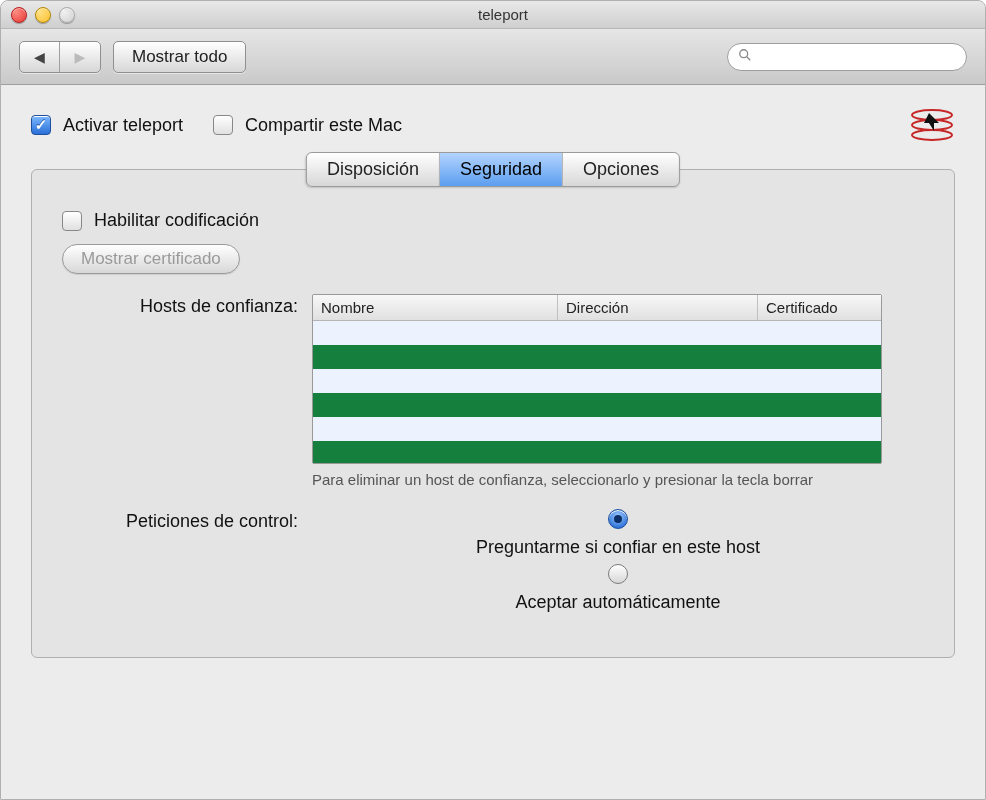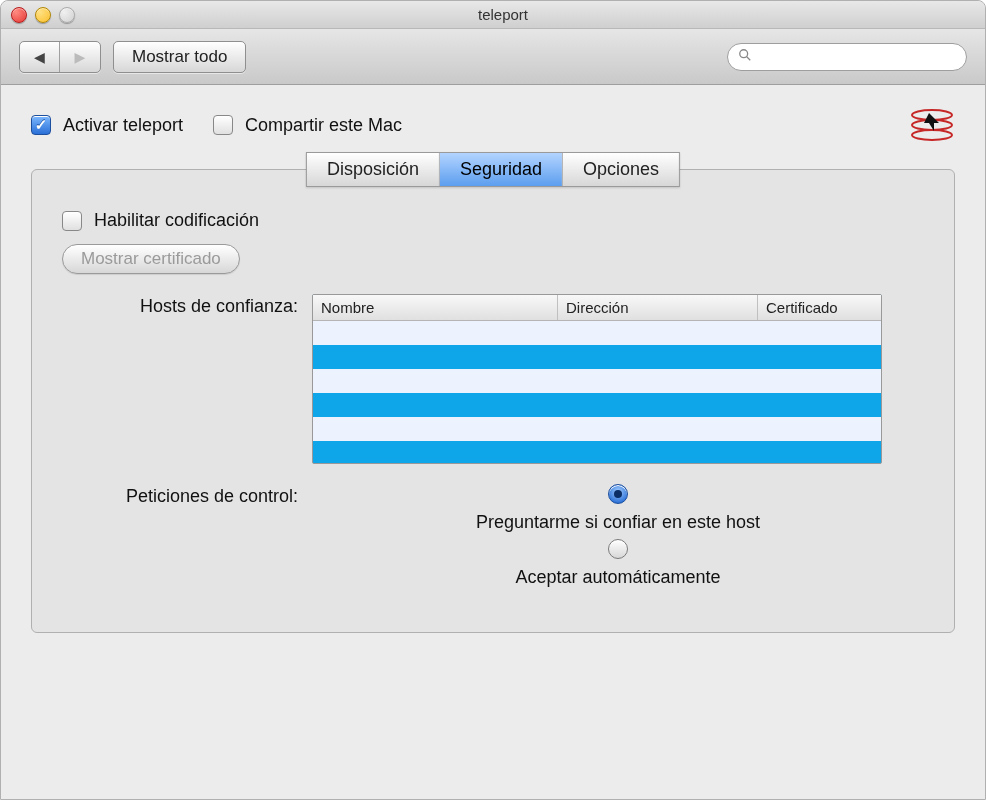--- a/index.html
+++ b/index.html
@@ -155,21 +155,21 @@
     padding: 40px 30px 30px 30px;
     margin-top: 18px;
   }
   .tabs {
     position: absolute;
     top: -18px;
     left: 50%;
     transform: translateX(-50%);
     display: flex;
     border: 1px solid #9a9a9a;
-    border-radius: 0;
+    border-radius: 6px;
     overflow: hidden;
     background: linear-gradient(to bottom, #ffffff 0%, #d7d7d7 100%);
     box-shadow: 0 1px 2px rgba(0,0,0,0.15);
   }
   .tab {
     padding: 6px 20px;
     font-size: 18px;
     color: #222;
     border-right: 1px solid #b0b0b0;
     cursor: default;
@@ -200,21 +200,21 @@
     background: linear-gradient(to bottom, #ffffff 0%, #d7d7d7 100%);
     padding: 4px 18px;
     font-size: 17px;
     margin-top: 10px;
     box-shadow: 0 1px 1px rgba(0,0,0,0.1);
     cursor: default;
   }
   .aqua-button.disabled { color: #9a9a9a; }
   .table-frame {
     border: 1px solid #999;
-    background: #0ea5e9;
+    background: #15803d;
     width: 570px;
     height: 170px;
     border-radius: 2px;
   }
   .table-header {
     display: flex;
     background: linear-gradient(to bottom, #f8f8f8 0%, #e0e0e0 100%);
     border-bottom: 1px solid #b5b5b5;
     font-size: 15px;
     color: #222;
@@ -369,20 +369,21 @@
             </div>
             <div class="table-body">
               <div class="row alt"></div>
               <div class="row"></div>
               <div class="row alt"></div>
               <div class="row"></div>
               <div class="row alt"></div>
               <div class="row"></div>
             </div>
           </div>
+          <div class="hint">Para eliminar un host de confianza, seleccionarlo y presionar la tecla borrar</div>
         </div>
       </div>
 
       <div class="form-row" style="margin-top:20px;">
         <div class="form-label">Peticiones de control:</div>
         <div class="form-content">
           <div class="radio-group">
             <label class="aqua-radio">
               <span class="dot selected"></span>
               <span>Preguntarme si confiar en este host</span>

